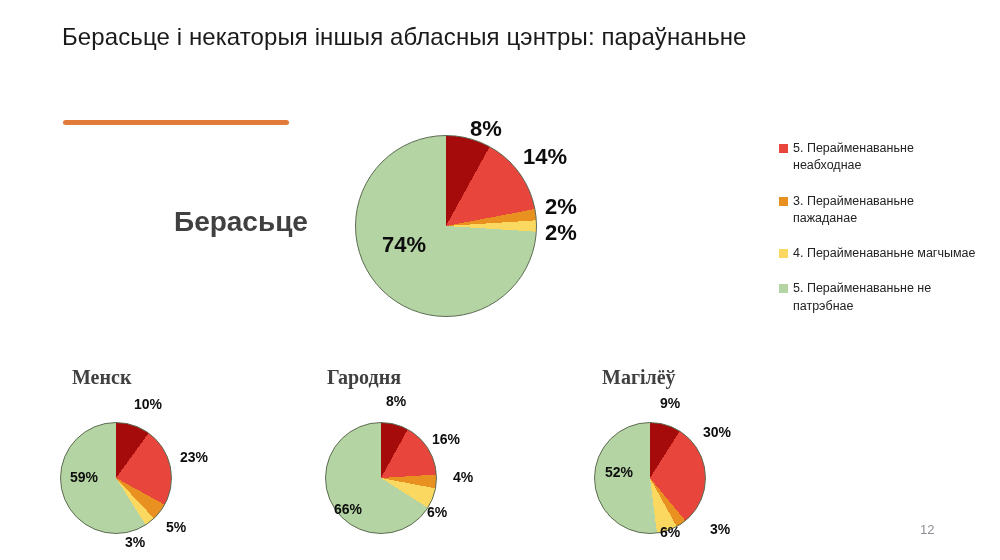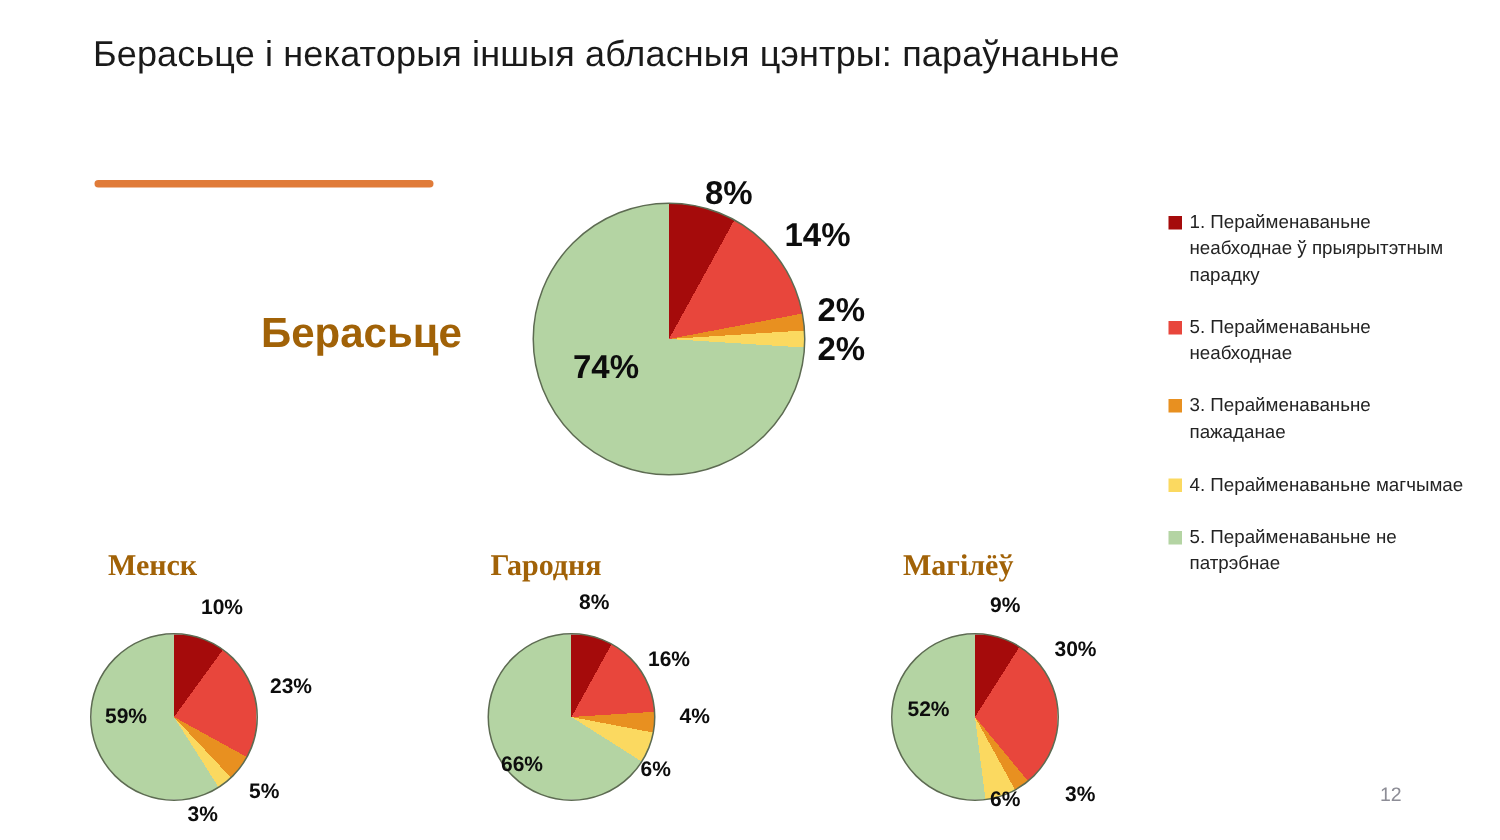--- a/index.html
+++ b/index.html
@@ -44,21 +44,21 @@
   }
   .pie {
     position: absolute;
     border-radius: 50%;
     box-sizing: border-box;
     border: 1px solid #5d6b52;
   }
   .pie-name {
     position: absolute;
     font-weight: bold;
-    color: #a16207;
+    color: #404040;
     white-space: nowrap;
   }
   .slice-label {
     position: absolute;
     font-weight: bold;
     color: #0d0d0d;
     white-space: nowrap;
     line-height: 1;
   }
 
@@ -163,24 +163,20 @@
   <div id="pie-mahilou-name" class="pie-name small-name">Магілёў</div>
   <div class="slice-label small-label" style="left: 660px; top: 396px;">9%</div>
   <div class="slice-label small-label" style="left: 703px; top: 425px;">30%</div>
   <div class="slice-label small-label" style="left: 710px; top: 522px;">3%</div>
   <div class="slice-label small-label" style="left: 660px; top: 525px;">6%</div>
   <div class="slice-label small-label" style="left: 605px; top: 465px;">52%</div>
 </div>
 
 <div id="legend">
   <div class="legend-item">
-    <span class="legend-swatch" style="background: rgb(165, 11, 11);"></span>
-    <span class="legend-text">1. Перайменаваньне неабходнае ў прыярытэтным парадку</span>
-  </div>
-  <div class="legend-item">
     <span class="legend-swatch" style="background: rgb(232, 70, 60);"></span>
     <span class="legend-text">5. Перайменаваньне неабходнае</span>
   </div>
   <div class="legend-item">
     <span class="legend-swatch" style="background: rgb(232, 144, 32);"></span>
     <span class="legend-text">3. Перайменаваньне пажаданае</span>
   </div>
   <div class="legend-item">
     <span class="legend-swatch" style="background: rgb(251, 217, 96);"></span>
     <span class="legend-text">4. Перайменаваньне магчымае</span>

